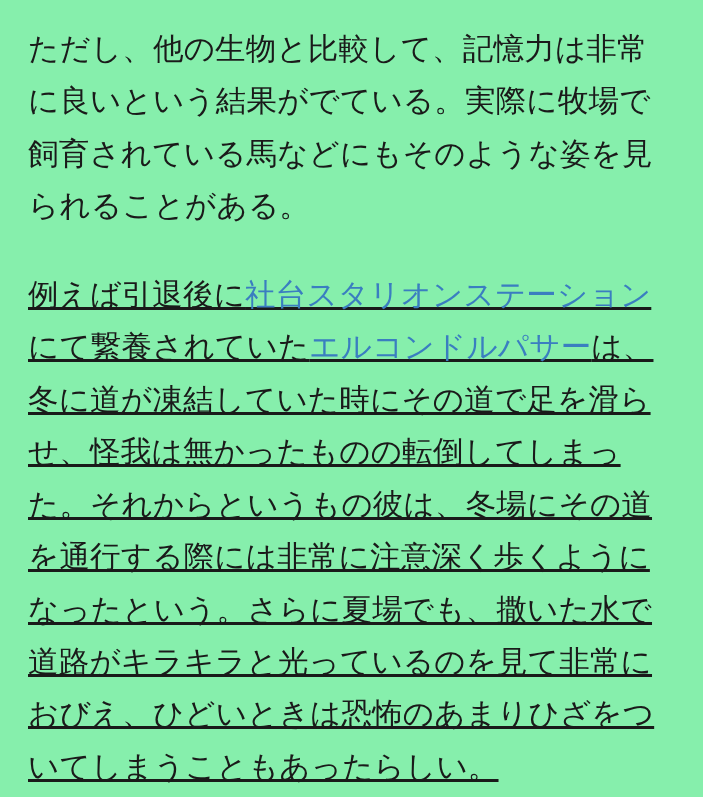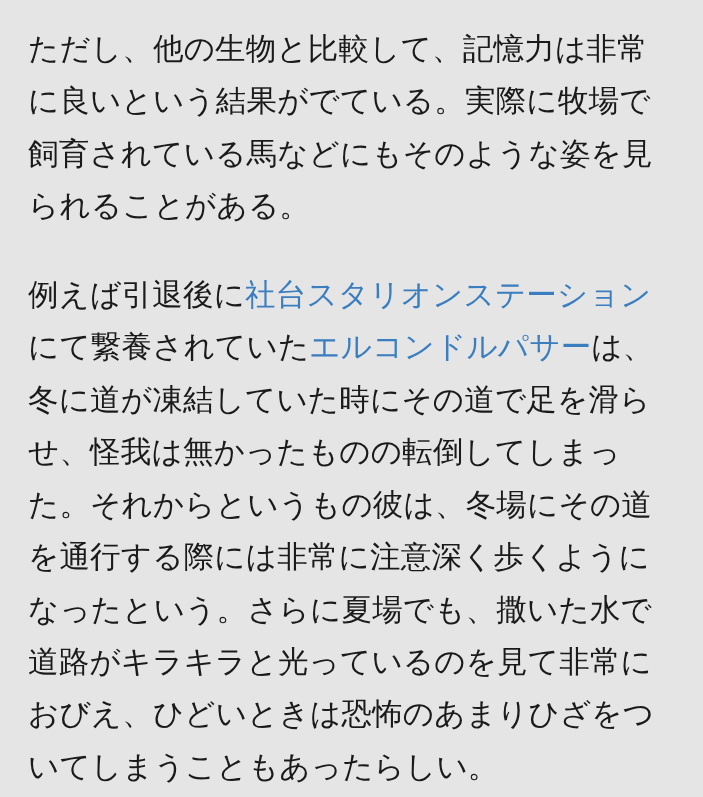--- a/index.html
+++ b/index.html
@@ -11,33 +11,34 @@
     width: 703px;
     height: 797px;
     overflow: hidden;
     font-family: "Liberation Sans", sans-serif;
   }
   .page {
     box-sizing: border-box;
     width: 703px;
     height: 797px;
     padding: 22px 24px 0 28px;
-    background: #e5e5e5;
+    background: #86efac;
   }
   .para {
     margin: 0 0 36px 0;
     font-size: 30.5px;
     line-height: 1.72;
     color: #1a1a1a;
     letter-spacing: 0.2px;
     text-align: left;
     word-break: break-all;
   }
   .para:last-child {
     margin-bottom: 0;
+    text-decoration: underline;
   }
   .link {
     color: #3a7ec0;
     text-decoration: none;
     cursor: pointer;
   }
 </style>
 </head>
 <body>
 

